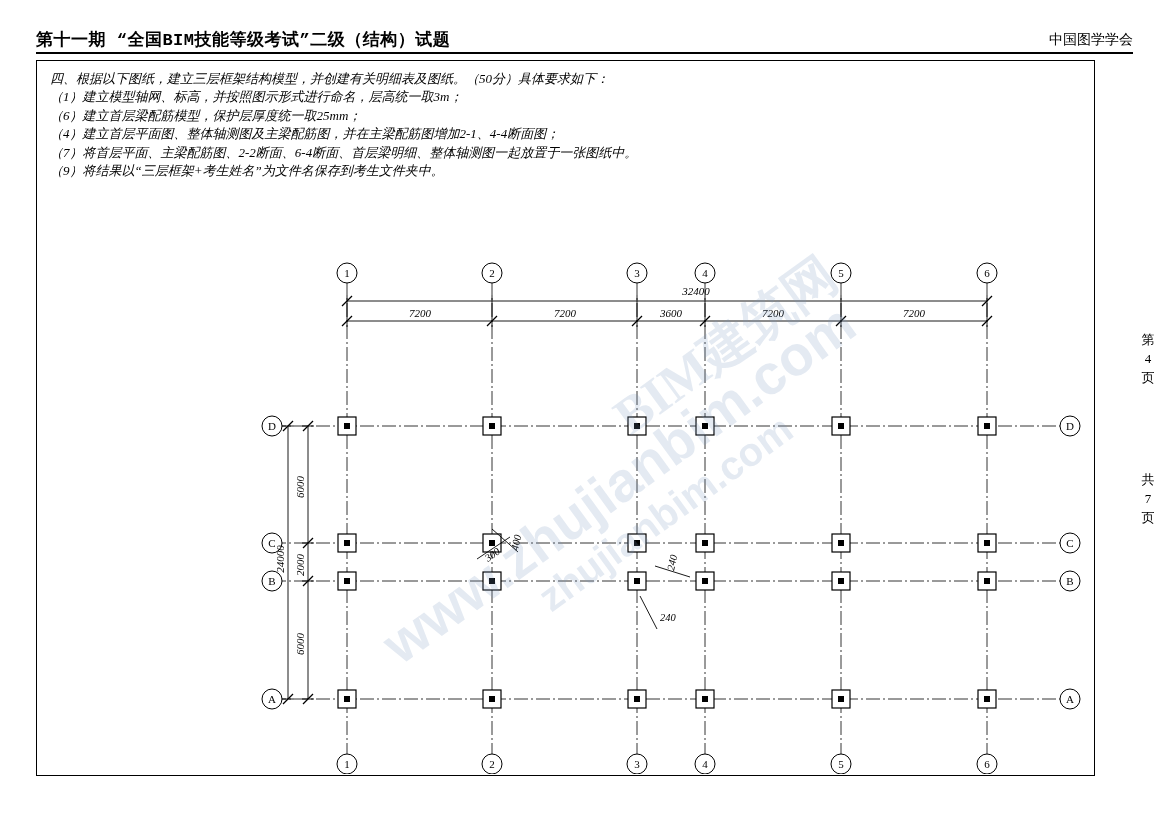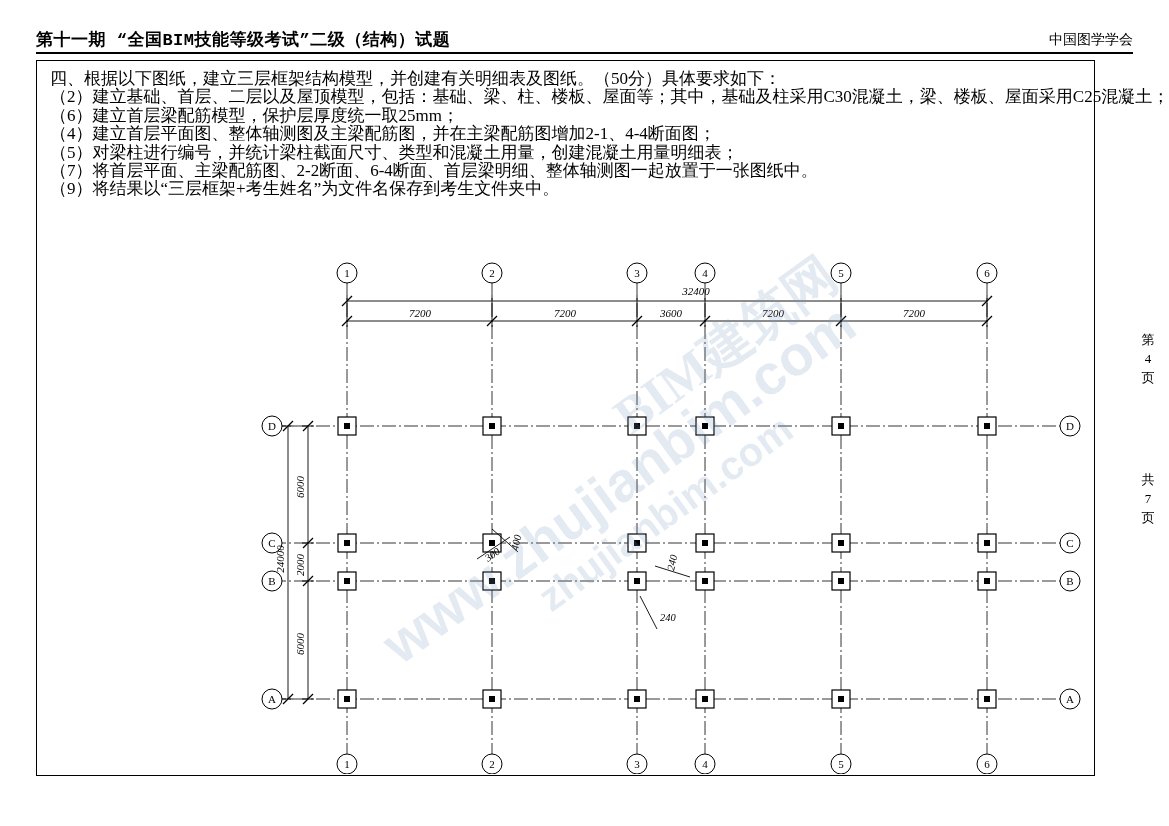--- a/index.html
+++ b/index.html
@@ -70,22 +70,23 @@
     right: 3px;
     bottom: 3px;
     border: 0;
   }
   
   .qtext {
     position: absolute;
     left: 10px;
     top: 6px;
     width: 1030px;
-    font-size: 17px;
+    font-size: 13px;
     line-height: 18.4px;
+    font-style: italic;
   }
   .qtext .line {
     white-space: nowrap;
   }
   
   .sidemark {
     position: absolute;
     right: 10px;
     font-size: 13px;
     text-align: center;
@@ -156,24 +157,23 @@
     <div>共</div>
     <div>7</div>
     <div>页</div>
   </div>
 
   <div class="frame">
     <div class="frame-inner">
 
       <div class="qtext">
         <div class="line">四、根据以下图纸，建立三层框架结构模型，并创建有关明细表及图纸。（50分）具体要求如下：</div>
-        <div class="line">（2）建立基础、首层、二层以及屋顶模型，包括：基础、梁、柱、楼板、屋面等；其中，基础及柱采用C30混凝土，梁、楼板、屋面采用C25混凝土；</div>
+        <div class="line">（1）建立模型轴网、标高，并按照图示形式进行命名，层高统一取3m；</div>
         <div class="line">（6）建立首层梁配筋模型，保护层厚度统一取25mm；</div>
         <div class="line">（4）建立首层平面图、整体轴测图及主梁配筋图，并在主梁配筋图增加2-1、4-4断面图；</div>
-        <div class="line">（5）对梁柱进行编号，并统计梁柱截面尺寸、类型和混凝土用量，创建混凝土用量明细表；</div>
         <div class="line">（7）将首层平面、主梁配筋图、2-2断面、6-4断面、首层梁明细、整体轴测图一起放置于一张图纸中。</div>
         <div class="line">（9）将结果以“三层框架+考生姓名”为文件名保存到考生文件夹中。</div>
       </div>
 
       <div class="drawing">
         <svg width="1053" height="515" viewBox="0 0 1053 515">
           <defs>
             <g id="colmark">
               <rect x="-9" y="-9" width="18" height="18" fill="#fff" stroke="#000" stroke-width="1.2"></rect>
               <rect x="-3" y="-3" width="6" height="6" fill="#000"></rect>

